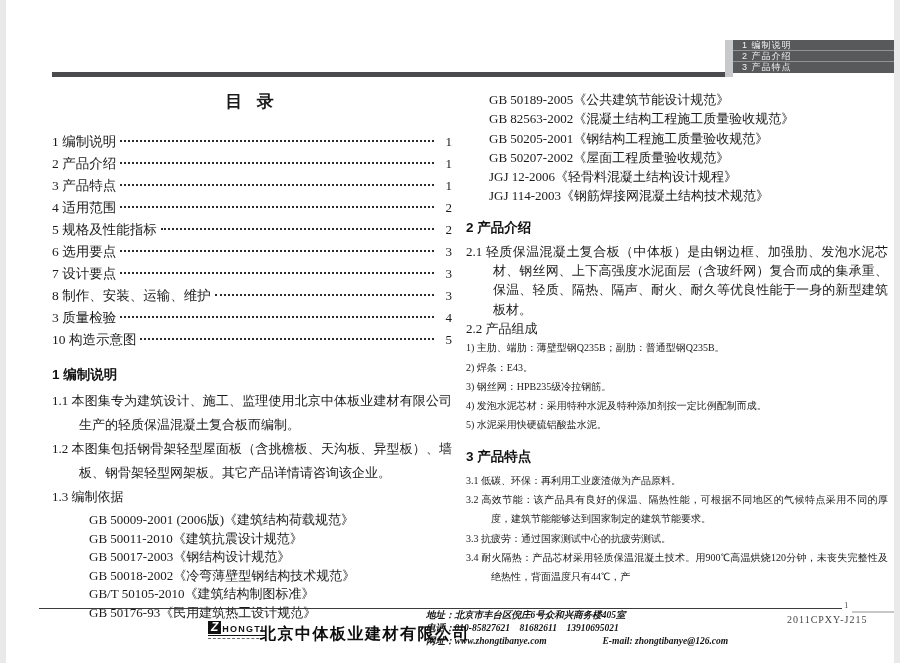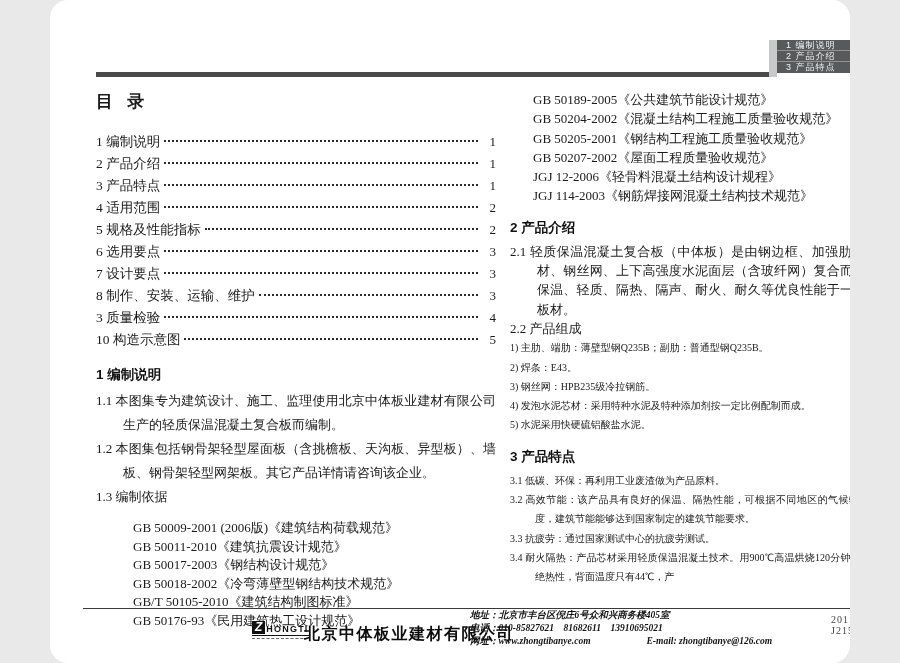--- a/index.html
+++ b/index.html
@@ -1,42 +1,42 @@
 <!DOCTYPE html>
 <html><head>
 <meta charset="utf-8">
 <style>
   html,body{margin:0;padding:0;background:#e9e9e9;}
-  .page{position:relative;width:800px;height:663px;background:#ffffff;margin:0 auto;
-        font-family:"Liberation Serif",serif;color:#1a1a1a;overflow:hidden;border-radius:18px;}
+  .page{position:relative;width:888px;height:663px;background:#ffffff;margin:0 auto;
+        font-family:"Liberation Serif",serif;color:#1a1a1a;overflow:hidden;}
 
   
   .rule-top{position:absolute;left:46px;top:72px;width:674px;height:5px;background:#4b4b4d;}
   .nav-shadow{position:absolute;left:719px;top:40px;width:8px;height:37px;background:#c8c9ca;}
   .nav-box{position:absolute;left:727px;top:40px;width:166px;height:33px;background:#58595b;
            font-family:"Liberation Sans",sans-serif;font-size:9px;color:#f2f2f2;}
   .nav-row{height:10px;line-height:10px;padding-left:9px;letter-spacing:1px;
            border-bottom:1px solid rgba(255,255,255,0.35);}
   .nav-row:last-child{border-bottom:none;}
 
   
   .col-left{position:absolute;left:46px;top:88px;width:400px;}
   .col-right{position:absolute;left:460px;top:90px;width:422px;}
 
-  .toc-title{font-size:17px;font-weight:bold;letter-spacing:5px;margin:2px 0 20px 0;}
+  .toc-title{text-align:center;font-size:17px;font-weight:bold;letter-spacing:5px;margin:2px 0 20px 0;}
   .toc-row{display:flex;align-items:baseline;height:22px;font-size:13.5px;}
   .toc-label{white-space:nowrap;}
   .toc-leader{flex:1;border-bottom:2px dotted #2b2b2b;margin:0 4px;transform:translateY(-4px);}
   .toc-page{width:14px;text-align:right;font-size:13px;}
 
   .h2{font-family:"Liberation Sans",sans-serif;font-weight:bold;font-size:13.5px;
       margin:13px 0 5px 0;color:#111;}
   .para{font-size:13px;line-height:24px;text-align:justify;padding-left:27px;text-indent:-27px;margin:0;}
   .ref{font-size:13px;line-height:18.5px;white-space:nowrap;}
-  .ref-list-left{padding-left:37px;margin-top:10px;}
+  .ref-list-left{padding-left:37px;margin-top:2px;}
   .ref-list-right{padding-left:23px;margin-bottom:2px;}
   .col-right .ref{line-height:19.3px;font-family:Liberation Serif, serif;}
   .col-right .para{line-height:19.3px;}
   .comp-item,.feat-item{font-size:10px;line-height:19.3px;text-align:justify;
       padding-left:25px;text-indent:-25px;margin:0;}
 
   
   .footer-rule{position:absolute;left:33px;top:608px;width:803px;height:1px;background:#3a3a3a;}
   .footer-pagenum{position:absolute;left:838px;top:600px;font-size:9px;color:#555;}
   .footer-rule-light{position:absolute;left:846px;top:611px;width:54px;height:2px;background:#c6c7c8;}
@@ -135,21 +135,21 @@
       <div class="ref">GB 50017-2003《钢结构设计规范》</div>
       <div class="ref">GB 50018-2002《冷弯薄壁型钢结构技术规范》</div>
       <div class="ref">GB/T 50105-2010《建筑结构制图标准》</div>
       <div class="ref">GB 50176-93《民用建筑热工设计规范》</div>
     </div>
   </div>
 
   <div class="col-right">
     <div class="ref-list-right">
       <div class="ref">GB 50189-2005《公共建筑节能设计规范》</div>
-      <div class="ref">GB 50204-2002《混凝土结构工程施工质量验收规范》</div>
+      <div class="ref">GB 82563-2002《混凝土结构工程施工质量验收规范》</div>
       <div class="ref">GB 50205-2001《钢结构工程施工质量验收规范》</div>
       <div class="ref">GB 50207-2002《屋面工程质量验收规范》</div>
       <div class="ref">JGJ 12-2006《轻骨料混凝土结构设计规程》</div>
       <div class="ref">JGJ 114-2003《钢筋焊接网混凝土结构技术规范》</div>
     </div>
 
     <div class="h2">2 产品介绍</div>
     <p class="para">2.1 轻质保温混凝土复合板（中体板）是由钢边框、加强肋、发泡水泥芯材、钢丝网、上下高强度水泥面层（含玻纤网）复合而成的集承重、保温、轻质、隔热、隔声、耐火、耐久等优良性能于一身的新型建筑板材。</p>
     <p class="para">2.2 产品组成</p>
     <p class="comp-item">1) 主肋、端肋：薄壁型钢Q235B；副肋：普通型钢Q235B。</p>

